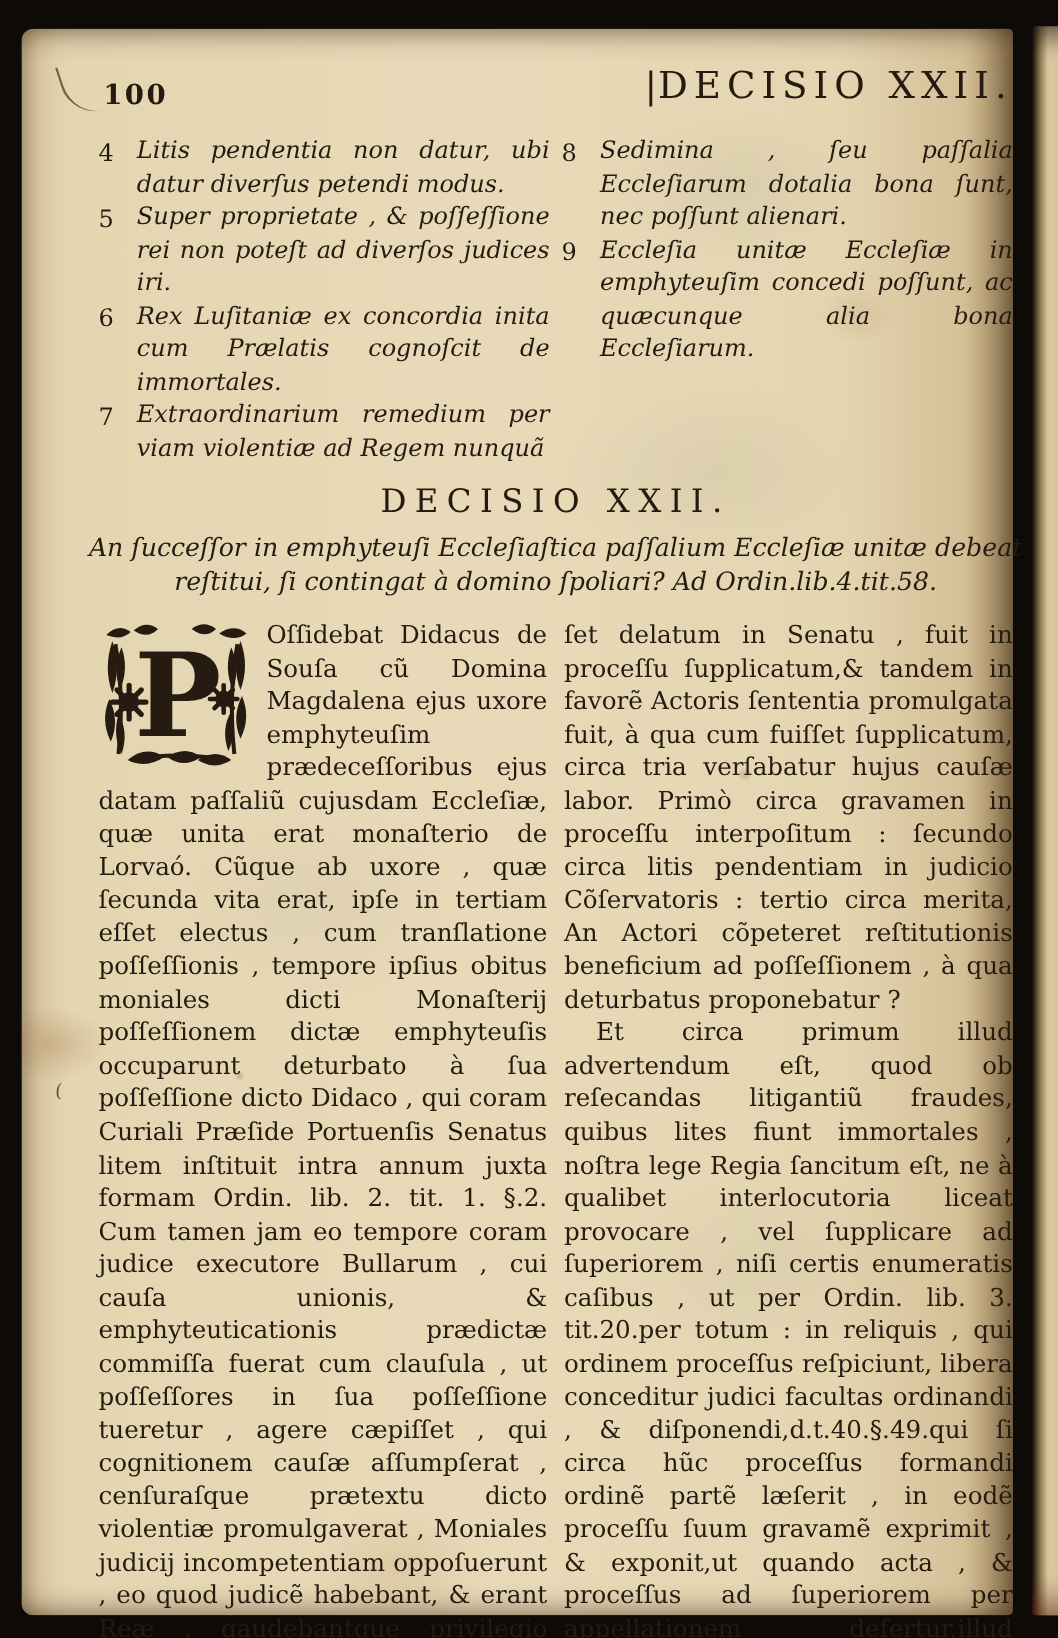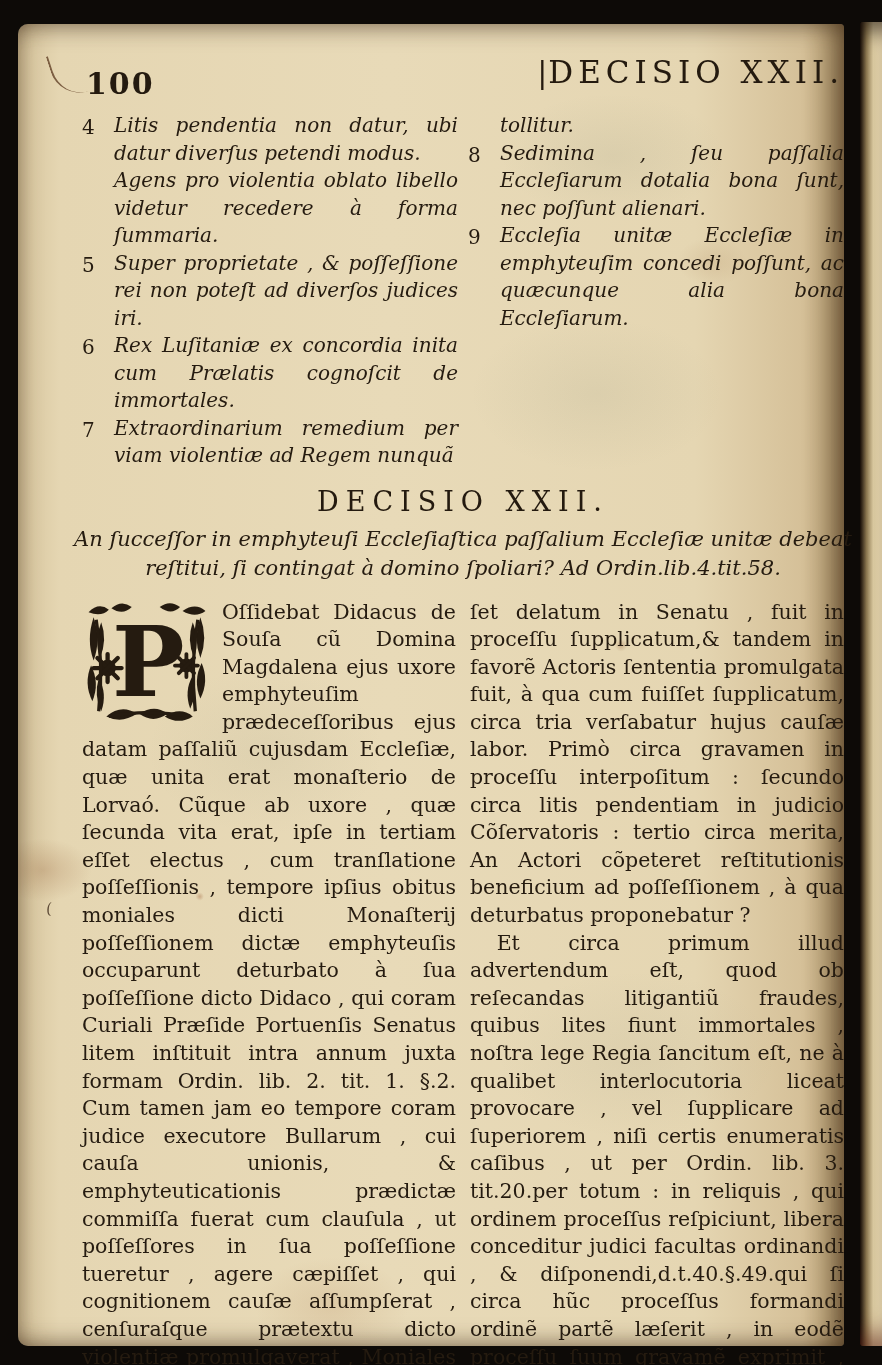--- a/index.html
+++ b/index.html
@@ -41,21 +41,21 @@
     border-left:2px solid rgba(90,55,30,.75);
     border-radius:0 0 0 30px;
     transform:rotate(-18deg);
   }
   .content{position:absolute;left:64px;top:30px;width:762px;}
 
   
   .toprow{position:relative;height:44px;}
   .pagenum{
     position:absolute;left:4px;top:12px;
-    font-size:30px;font-weight:bold;letter-spacing:2px;color:#241a0f;
+    font-size:23px;font-weight:bold;letter-spacing:2px;color:#241a0f;
   }
   .running-header{
     position:absolute;left:0;right:0;top:0;text-align:right;
     font-size:31px;color:#241a0f;letter-spacing:5px;white-space:nowrap;
   }
   .running-header .mark{font-size:30px;letter-spacing:0;margin-right:1px;}
 
   
   .summary{display:flex;gap:10px;margin-top:14px;font-style:italic;}
   .sum-col{width:376px;font-size:20px;line-height:27.5px;}
@@ -102,41 +102,33 @@
         <div class="running-header"><span class="mark">|</span><span>DECISIO XXII.</span></div>
       </div>
 
       <div class="summary">
         <div class="sum-col">
           <div class="sum-item">
             <span class="sum-num">4</span>
             <span class="sum-text">Litis pendentia non datur, ubi datur diverſus petendi modus.</span>
           </div>
           <div class="sum-item">
-            <span class="sum-num"></span>
-            <span class="sum-text">Agens pro violentia oblato libello videtur recedere à forma ſummaria.</span>
-          </div>
-          <div class="sum-item">
             <span class="sum-num">5</span>
             <span class="sum-text">Super proprietate , &amp; poſſeſſione rei non poteſt ad diverſos judices iri.</span>
           </div>
           <div class="sum-item">
             <span class="sum-num">6</span>
             <span class="sum-text">Rex Luſitaniæ ex concordia inita cum Prælatis cognoſcit de immortales.</span>
           </div>
           <div class="sum-item">
             <span class="sum-num">7</span>
             <span class="sum-text">Extraordinarium remedium per viam violentiæ ad Regem nunquã</span>
           </div>
         </div>
         <div class="sum-col">
-          <div class="sum-item">
-            <span class="sum-num"></span>
-            <span class="sum-text">tollitur.</span>
-          </div>
           <div class="sum-item">
             <span class="sum-num">8</span>
             <span class="sum-text">Sedimina , ſeu paſſalia Eccleſiarum dotalia bona ſunt, nec poſſunt alienari.</span>
           </div>
           <div class="sum-item">
             <span class="sum-num">9</span>
             <span class="sum-text">Eccleſia unitæ Eccleſiæ in emphyteuſim concedi poſſunt, ac quæcunque alia bona Eccleſiarum.</span>
           </div>
         </div>
       </div>

